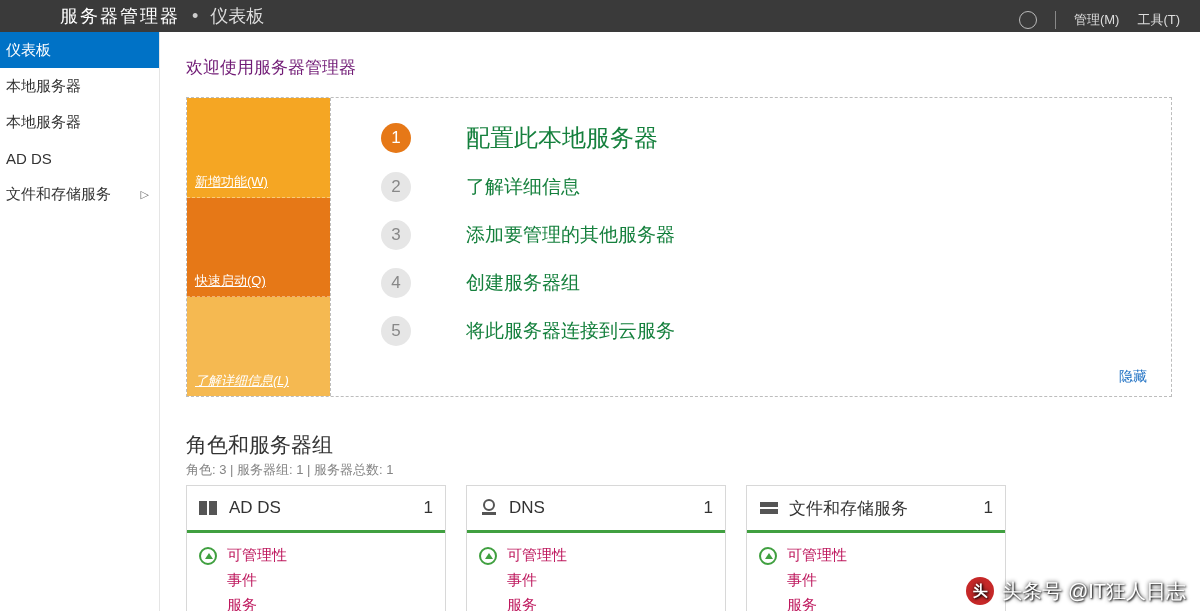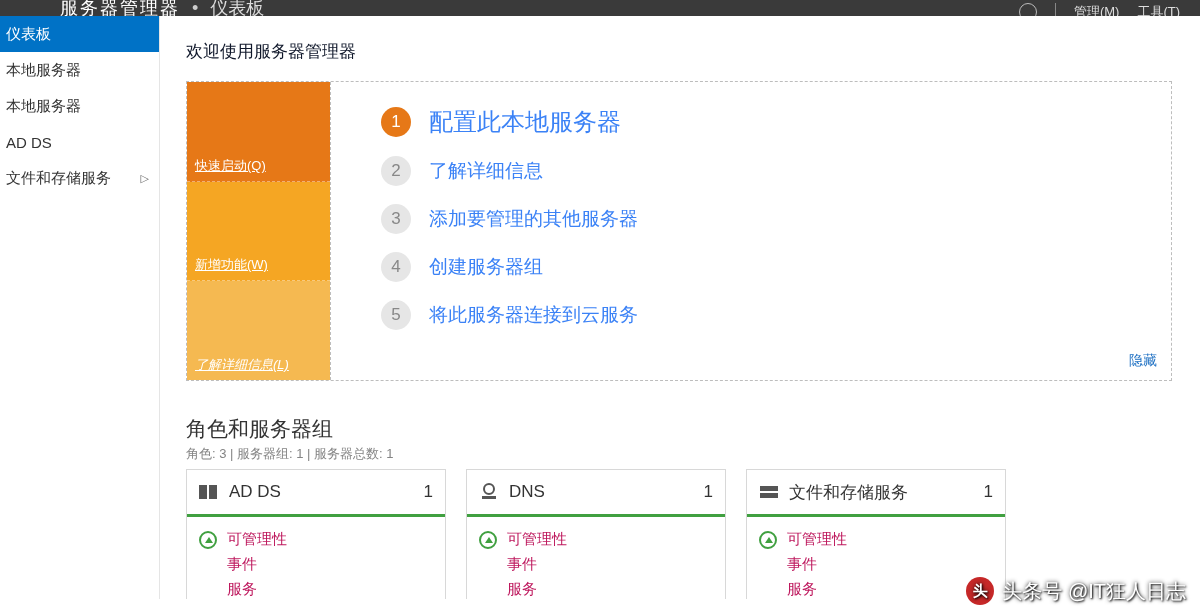--- a/index.html
+++ b/index.html
@@ -1,61 +1,61 @@
 <!DOCTYPE html>
 <html><head>
 <meta charset="utf-8">
 <style>
   * { box-sizing: border-box; margin: 0; padding: 0; font-family: "Microsoft YaHei", "Segoe UI", sans-serif; }
   html, body { width: 1200px; height: 611px; overflow: hidden; background: #fff; }
   .topbar {
-    height: 16px; background: #3a3a3a; color: #fff; display: flex; align-items: center;
+    height: 32px; background: #3a3a3a; color: #fff; display: flex; align-items: center;
     padding: 0 20px; font-size: 18px; overflow: hidden;
   }
   .topbar .title { margin-left: 40px; letter-spacing: 2px; }
   .topbar .sep { margin: 0 12px; color: #ccc; }
   .topbar .sub { color: #ddd; }
   .topright { margin-left: auto; display:flex; gap:18px; align-items:center; color:#ddd; font-size:13px;margin-top:8px;}
   .topright .circ { width:18px;height:18px;border:1px solid #bbb;border-radius:50%; }
   .topright .pipe { width:1px;height:18px;background:#888; }
 
   .body { display: flex; height: calc(611px - 28px); }
   .sidebar {
     width: 160px; border-right: 1px solid #e5e5e5; background:#fff;
     display:flex; flex-direction:column; font-size:15px; color:#333;
     overflow:hidden;
   }
   .side-item { height:36px; display:flex; align-items:center; padding-left:6px; cursor:pointer; position:relative;}
   .side-item.active { background:#0072c6; color:#fff; }
   .side-chevron { position:absolute; right:10px; font-size:11px; color:#666; }
 
   .main { flex:1; overflow:hidden; padding: 24px 20px 0 26px; }
-  .welcome-title { font-size:17px; color:#0f172a; margin-bottom:18px; }
+  .welcome-title { font-size:17px; color:#701a75; margin-bottom:18px; }
 
   .welcome-box {
     border:1px dashed #bdbdbd; display:flex; width: 986px; height:300px;
     position:relative;
   }
   .tiles { width:144px; display:flex; flex-direction:column; border-right:1px dashed #bdbdbd; }
   .tile { flex:1; display:flex; align-items:flex-end; padding:6px 8px; font-size:13px; color:#fff; text-decoration:underline; cursor:pointer; border-bottom:1px dashed rgba(255,255,255,0.4);}
   .tile.quick { background:#e67817; }
   .tile.new   { background:#f5a623; }
   .tile.learn { background:#f5b951; }
   .tile:last-child{ border-bottom:none;font-style:italic;}
 
   .steps { flex:1; padding: 24px 20px 0 50px; position:relative; }
   .step { display:flex; align-items:center; gap:18px; margin-bottom:18px; cursor:pointer; }
   .step .num {
     width:30px;height:30px;border-radius:50%; display:flex;align-items:center;justify-content:center;
     font-size:17px; background:#e6e6e6; color:#888;
   }
   .step.primary .num { background:#e67817; color:#fff; }
-  .step .label { font-size:19px; color:#3b82f6; }
+  .step .label { font-size:19px; color:#15803d;margin-left:37px; }
   .step.primary .label { font-size:24px; }
-  .hide-link { position:absolute; right:14px; bottom:10px; font-size:14px; color:#1b6ec2; cursor:pointer;}
+  .hide-link { position:absolute; right:24px; bottom:10px; font-size:14px; color:#1b6ec2; cursor:pointer;}
 
   .groups { margin-top:34px; width: 986px;}
   .groups-title { font-size:21px; color:#333; margin-bottom:2px;}
   .groups-sub { font-size:13px; color:#848484; margin-bottom:6px;}
   .cards { display:flex; gap:20px; }
   .card { width:260px; border:1px solid #d8d8d8; background:#fff; }
   .card-head { display:flex; align-items:center; height:44px; padding:0 12px; gap:10px;}
   .card-icon { width:20px;height:18px; display:inline-block;}
   .card-name { font-size:17px; color:#333; flex:1;}
   .card-count { font-size:17px; color:#333; }
@@ -105,25 +105,25 @@
       <span>文件和存储服务</span>
       <span class="side-chevron">▷</span>
     </div>
   </div>
 
   <div class="main">
     <div class="welcome-title">欢迎使用服务器管理器</div>
 
     <div class="welcome-box">
       <div class="tiles">
+        <div class="tile new">
+          <span>新增功能(W)</span>
+        </div>
         <div class="tile quick">
           <span>快速启动(Q)</span>
-        </div>
-        <div class="tile new">
-          <span>新增功能(W)</span>
         </div>
         <div class="tile learn">
           <span>了解详细信息(L)</span>
         </div>
       </div>
       <div class="steps">
         <div class="step primary">
           <span class="num">1</span>
           <span class="label">配置此本地服务器</span>
         </div>

